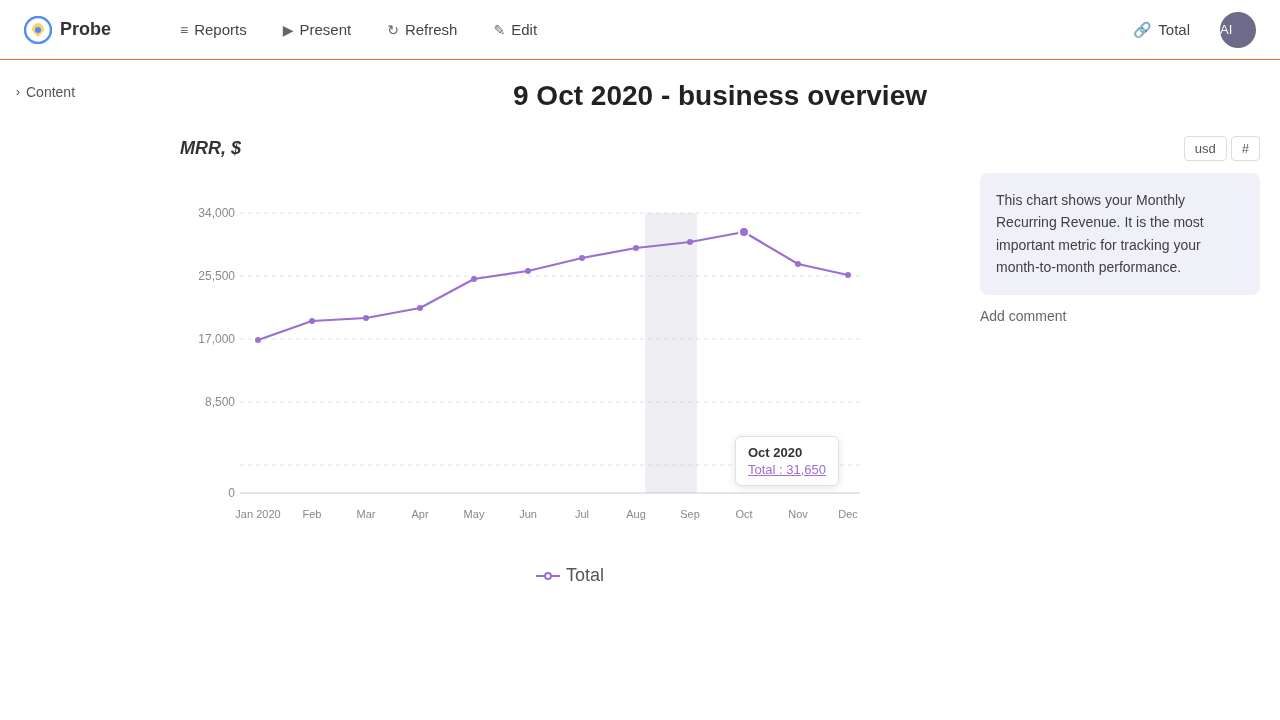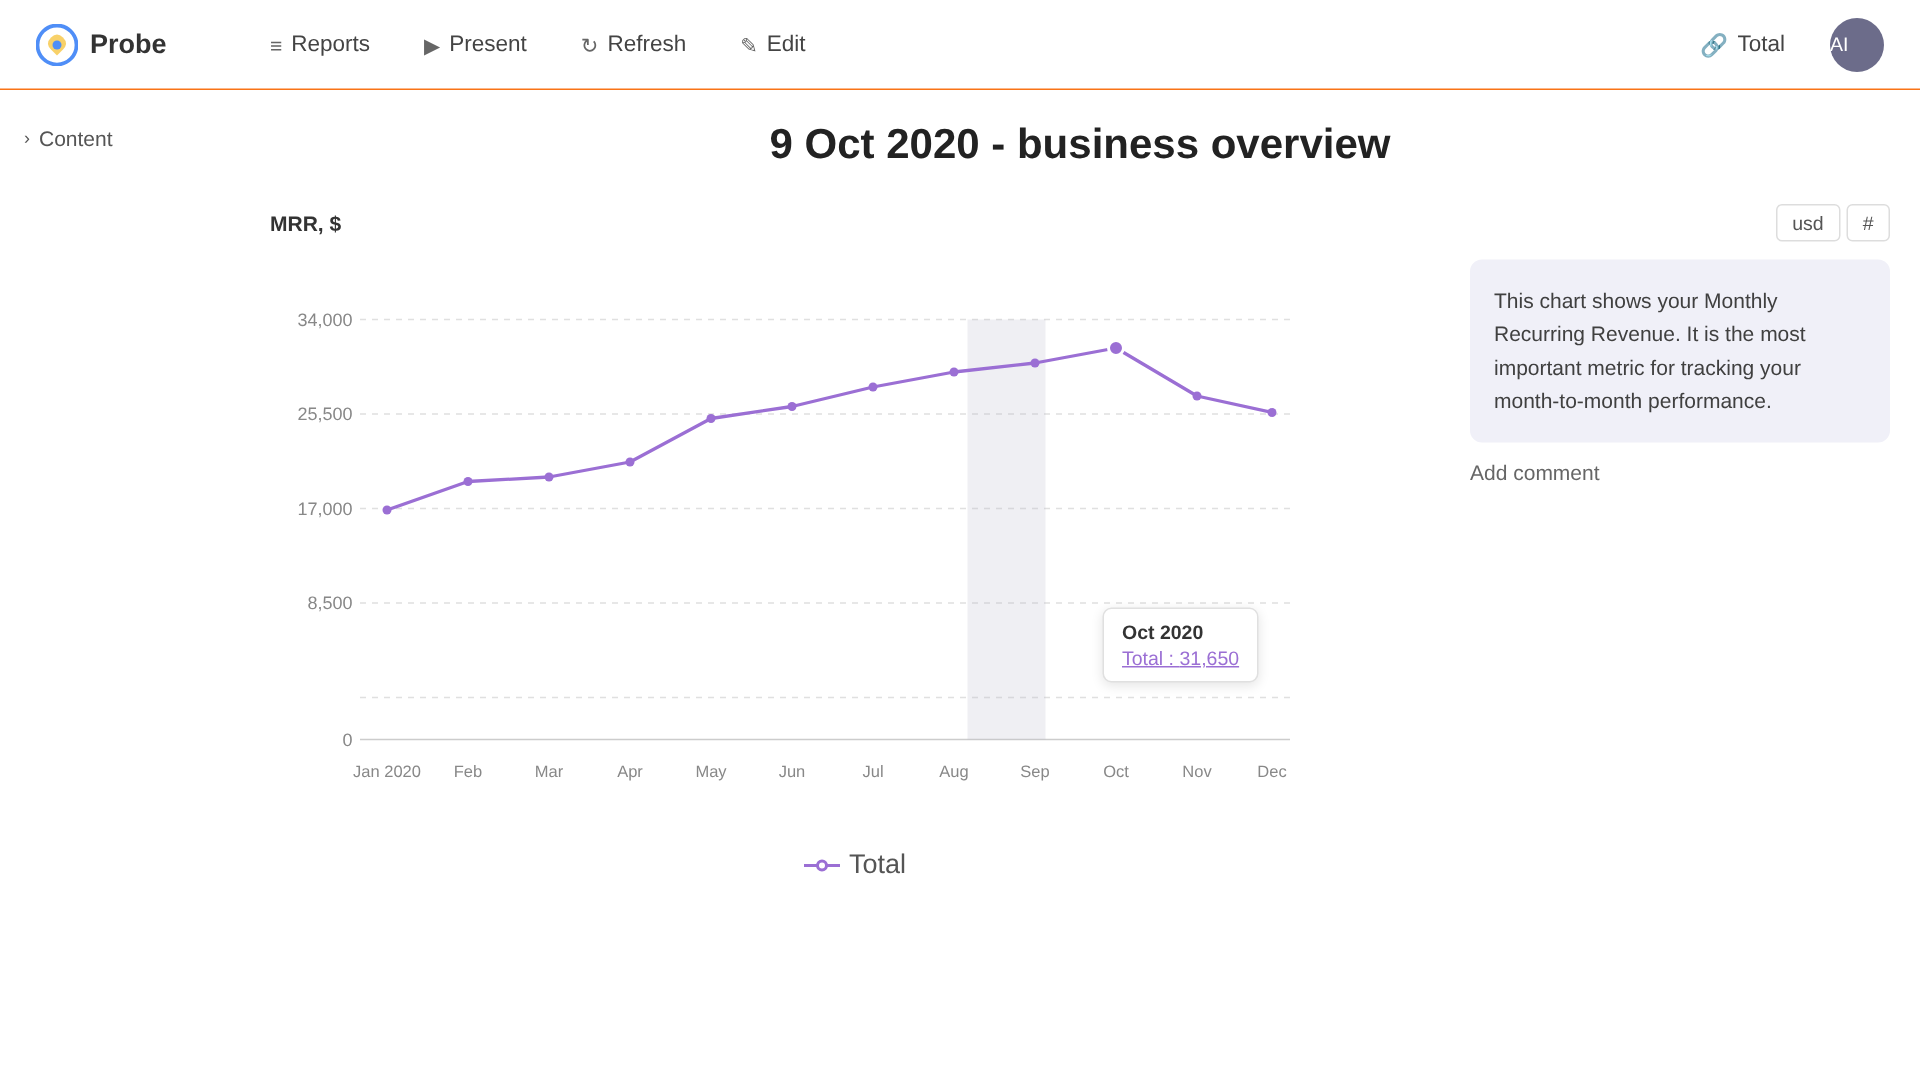--- a/index.html
+++ b/index.html
@@ -114,23 +114,24 @@
     .chart-section {
       position: relative;
     }
     .chart-header {
       display: flex;
       align-items: center;
       justify-content: space-between;
       margin-bottom: 12px;
     }
     .chart-title {
-      font-size: 14px;
+      font-size: 18px;
       font-weight: 600;
       color: #333;
+      font-style: italic;
     }
     .chart-controls {
       display: flex;
       gap: 4px;
     }
     .chart-control-btn {
       padding: 4px 10px;
       border: 1px solid #ddd;
       border-radius: 4px;
       font-size: 13px;
@@ -306,21 +307,21 @@
             <text x="456" y="345" text-anchor="middle" font-size="11" fill="#888">Aug</text>
             <text x="510" y="345" text-anchor="middle" font-size="11" fill="#888">Sep</text>
             <text x="564" y="345" text-anchor="middle" font-size="11" fill="#888">Oct</text>
             <text x="618" y="345" text-anchor="middle" font-size="11" fill="#888">Nov</text>
             <text x="668" y="345" text-anchor="middle" font-size="11" fill="#888">Dec</text>
 
             <text x="570" y="490" font-size="16" fill="#555">↖</text>
           </svg>
 
           
-          <div class="data-tooltip" style="left: 555px; top: 232px;">
+          <div class="data-tooltip" style="left: 555px; top: 263px;">
             <div class="tooltip-month">Oct 2020</div>
             <div class="tooltip-value">
               <span>Total : </span><span>31,650</span>
             </div>
           </div>
 
           
           <div class="legend">
             <div class="legend-line">
               <svg width="24" height="12">

